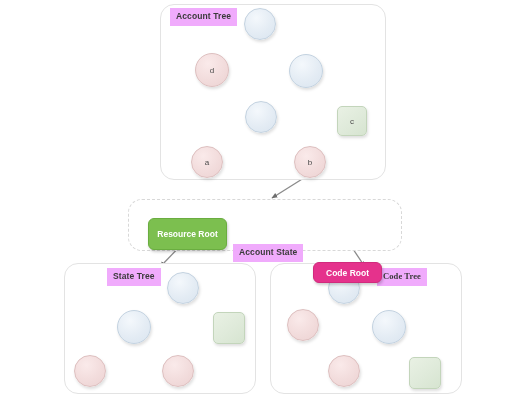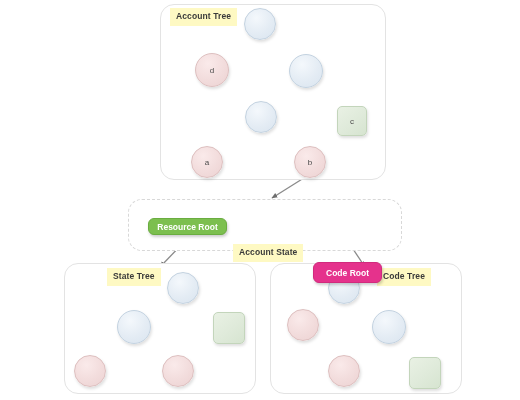--- a/index.html
+++ b/index.html
@@ -38,21 +38,21 @@
   .panel-solid {
     border: 1px solid #e3e3e3;
   }
   .panel-dashed {
     border: 1px dashed #d8d8d8;
   }
 
   
   .caption {
     position: absolute;
-    background: #fef9c3;
+    background: #f0abfc;
     color: #3a3a3a;
     font-size: 8.5px;
     font-weight: bold;
     line-height: 1;
     padding: 4px 6px 5px 6px;
     white-space: nowrap;
     letter-spacing: .1px;
   }
 
   
@@ -142,21 +142,21 @@
       </g>
   </svg>
   <div id="panel-layer">
       <div class="panel panel-solid" style="left: 160px; top: 4px; width: 226px; height: 176px;"></div>
       <div class="caption" style="left: 170px; top: 8px;">Account Tree</div>
       <div class="panel panel-dashed" style="left: 128px; top: 199px; width: 274px; height: 52px;"></div>
       <div class="caption" style="left: 233px; top: 205px; margin-top: 39px;">Account State</div>
       <div class="panel panel-solid" style="left: 64px; top: 263px; width: 192px; height: 131px;"></div>
       <div class="caption" style="left: 107px; top: 268px;">State Tree</div>
       <div class="panel panel-solid" style="left: 270px; top: 263px; width: 192px; height: 131px;"></div>
-      <div class="caption" style="left: 377px; top: 268px;">Code Tree</div>
+      <div class="caption" style="left: 377px; top: 268px; font-family: Liberation Serif, serif;">Code Tree</div>
     </div>
   <div id="node-layer">
       <div class="node node-circle n-blue" style="left: 244px; top: 8px; width: 32px; height: 32px;"></div>
       <div class="node node-circle n-pink" style="left: 195px; top: 53px; width: 34px; height: 34px;">
         <span>d</span>
       </div>
       <div class="node node-circle n-blue" style="left: 289px; top: 54px; width: 34px; height: 34px;"></div>
       <div class="node node-circle n-blue" style="left: 245px; top: 101px; width: 32px; height: 32px;"></div>
       <div class="node node-square n-green" style="left: 337px; top: 106px; width: 30px; height: 30px;">
         <span>c</span>
@@ -170,20 +170,20 @@
       <div class="node node-circle n-blue" style="left: 167px; top: 272px; width: 32px; height: 32px;"></div>
       <div class="node node-circle n-blue" style="left: 117px; top: 310px; width: 34px; height: 34px;"></div>
       <div class="node node-square n-green" style="left: 213px; top: 312px; width: 32px; height: 32px;"></div>
       <div class="node node-circle n-pink" style="left: 74px; top: 355px; width: 32px; height: 32px;"></div>
       <div class="node node-circle n-pink" style="left: 162px; top: 355px; width: 32px; height: 32px;"></div>
       <div class="node node-circle n-blue" style="left: 328px; top: 272px; width: 32px; height: 32px;"></div>
       <div class="node node-circle n-pink" style="left: 287px; top: 309px; width: 32px; height: 32px;"></div>
       <div class="node node-circle n-blue" style="left: 372px; top: 310px; width: 34px; height: 34px;"></div>
       <div class="node node-circle n-pink" style="left: 328px; top: 355px; width: 32px; height: 32px;"></div>
       <div class="node node-square n-green" style="left: 409px; top: 357px; width: 32px; height: 32px;"></div>
-      <div class="pill pill-resource" style="left: 148px; top: 218px; width: 79px; height: 17px;">
+      <div class="pill pill-resource" style="left: 148px; top: 218px; width: 79px; height: 32px;">
         <span>Resource Root</span>
       </div>
       <div class="pill pill-code" style="left: 313px; top: 218px; width: 69px; height: 21px;">
         <span>Code Root</span>
       </div>
     </div>
 </div>
 
 </body></html>

